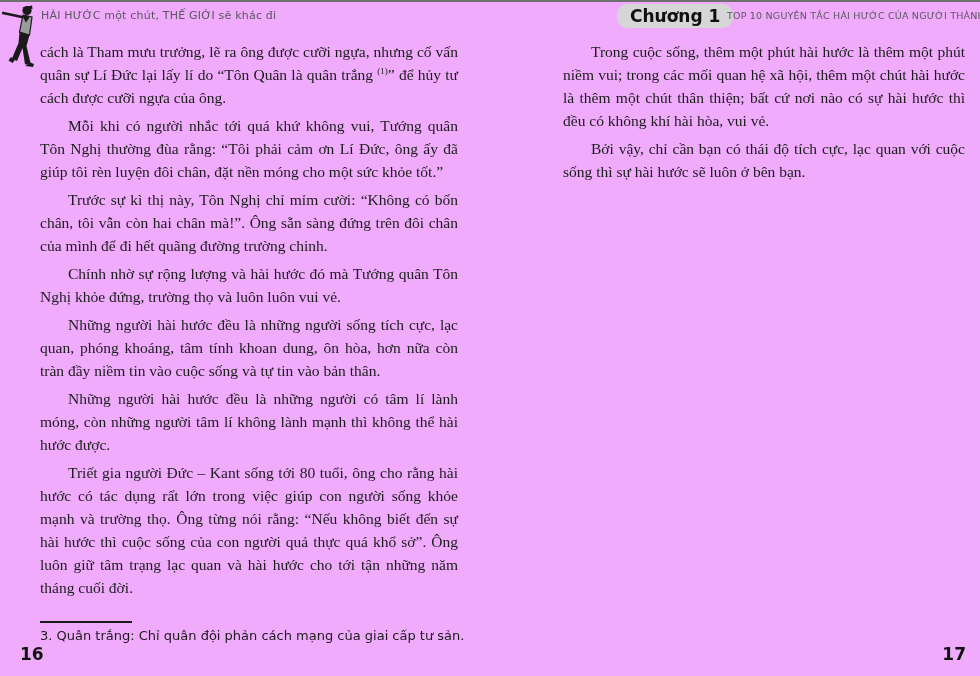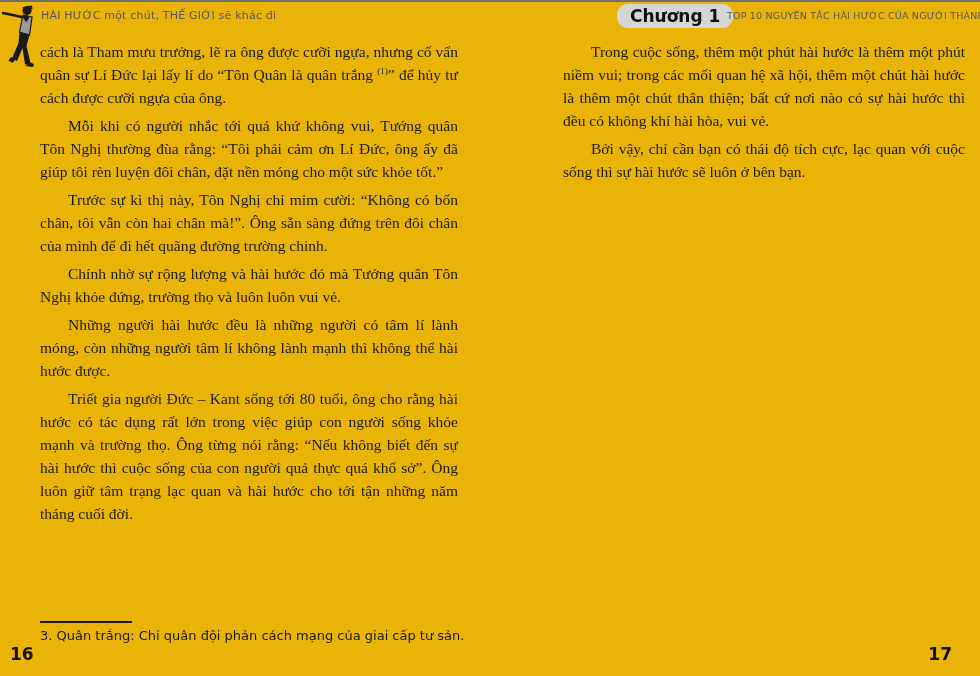--- a/index.html
+++ b/index.html
@@ -1,20 +1,20 @@
 <!DOCTYPE html>
 <html><head>
 <meta charset="utf-8">
 <style>
   html, body { margin: 0; padding: 0; background: #ffffff; }
   .spread {
     position: relative;
     width: 980px;
     height: 676px;
-    background: #eab308;
+    background: #f0abfc;
     overflow: hidden;
     font-family: "Liberation Serif", serif;
   }
   .top-line {
     position: absolute; top: 0; left: 0;
     width: 980px; height: 2px;
   }
   .golfer {
     position: absolute; left: 2px; top: 2px;
     width: 38px; height: 66px;
@@ -60,22 +60,22 @@
   .footnote {
     position: absolute; left: 40px; top: 628px; width: 440px;
     font-family: "DejaVu Sans", sans-serif;
     font-size: 13px;
   }
   .pageno {
     position: absolute;
     font-family: "DejaVu Sans", sans-serif;
     font-weight: bold; font-size: 17px;
   }
-  .pageno-left  { left: 10px;  top: 644px; }
-  .pageno-right { right: 28px; top: 644px; }
+  .pageno-left  { left: 20px;  top: 644px; }
+  .pageno-right { right: 14px; top: 644px; }
 </style>
 </head>
 <body>
 
 <div class="spread">
 
   <div class="top-line" style="background: rgb(111, 111, 111);"></div>
 
   <div class="golfer">
     <svg width="38" height="66" viewBox="0 0 38 66" xmlns="http://www.w3.org/2000/svg">
@@ -95,20 +95,21 @@
   <div class="badge" style="background: rgb(214, 214, 214); color: rgb(15, 15, 15);">Chương 1</div>
 
   <div class="header-right" style="color: rgb(88, 89, 91);">TOP 10 NGUYÊN TẮC HÀI HƯỚC CỦA NGƯỜI THÀNH CÔNG</div>
 
   <div class="col col-left" style="color: rgb(28, 28, 28);">
     <p class="para"><span>cách là Tham mưu trưởng, lẽ ra ông được cưỡi ngựa, nhưng cố vấn quân sự Lí Đức lại lấy lí do “Tôn Quân là quân trắng </span><sup class="fn-ref">(1)</sup><span>” để hủy tư cách được cưỡi ngựa của ông.</span></p>
     <div>
         <p class="para indent">Mỗi khi có người nhắc tới quá khứ không vui, Tướng quân Tôn Nghị thường đùa rằng: “Tôi phải cảm ơn Lí Đức, ông ấy đã giúp tôi rèn luyện đôi chân, đặt nền móng cho một sức khỏe tốt.”</p>
         <p class="para indent">Trước sự kì thị này, Tôn Nghị chỉ mỉm cười: “Không có bốn chân, tôi vẫn còn hai chân mà!”. Ông sẵn sàng đứng trên đôi chân của mình để đi hết quãng đường trường chinh.</p>
         <p class="para indent">Chính nhờ sự rộng lượng và hài hước đó mà Tướng quân Tôn Nghị khỏe đứng, trường thọ và luôn luôn vui vẻ.</p>
+        <p class="para indent">Những người hài hước đều là những người sống tích cực, lạc quan, phóng khoáng, tâm tính khoan dung, ôn hòa, hơn nữa còn tràn đầy niềm tin vào cuộc sống và tự tin vào bản thân.</p>
         <p class="para indent">Những người hài hước đều là những người có tâm lí lành móng, còn những người tâm lí không lành mạnh thì không thể hài hước được.</p>
         <p class="para indent">Triết gia người Đức – Kant sống tới 80 tuổi, ông cho rằng hài hước có tác dụng rất lớn trong việc giúp con người sống khỏe mạnh và trường thọ. Ông từng nói rằng: “Nếu không biết đến sự hài hước thì cuộc sống của con người quả thực quá khổ sở”. Ông luôn giữ tâm trạng lạc quan và hài hước cho tới tận những năm tháng cuối đời.</p>
       </div>
   </div>
 
   <div class="col col-right" style="color: rgb(28, 28, 28);">
     <div>
         <p class="para indent">Trong cuộc sống, thêm một phút hài hước là thêm một phút niềm vui; trong các mối quan hệ xã hội, thêm một chút hài hước là thêm một chút thân thiện; bất cứ nơi nào có sự hài hước thì đều có không khí hài hòa, vui vẻ.</p>
         <p class="para indent">Bởi vậy, chỉ cần bạn có thái độ tích cực, lạc quan với cuộc sống thì sự hài hước sẽ luôn ở bên bạn.</p>
       </div>

